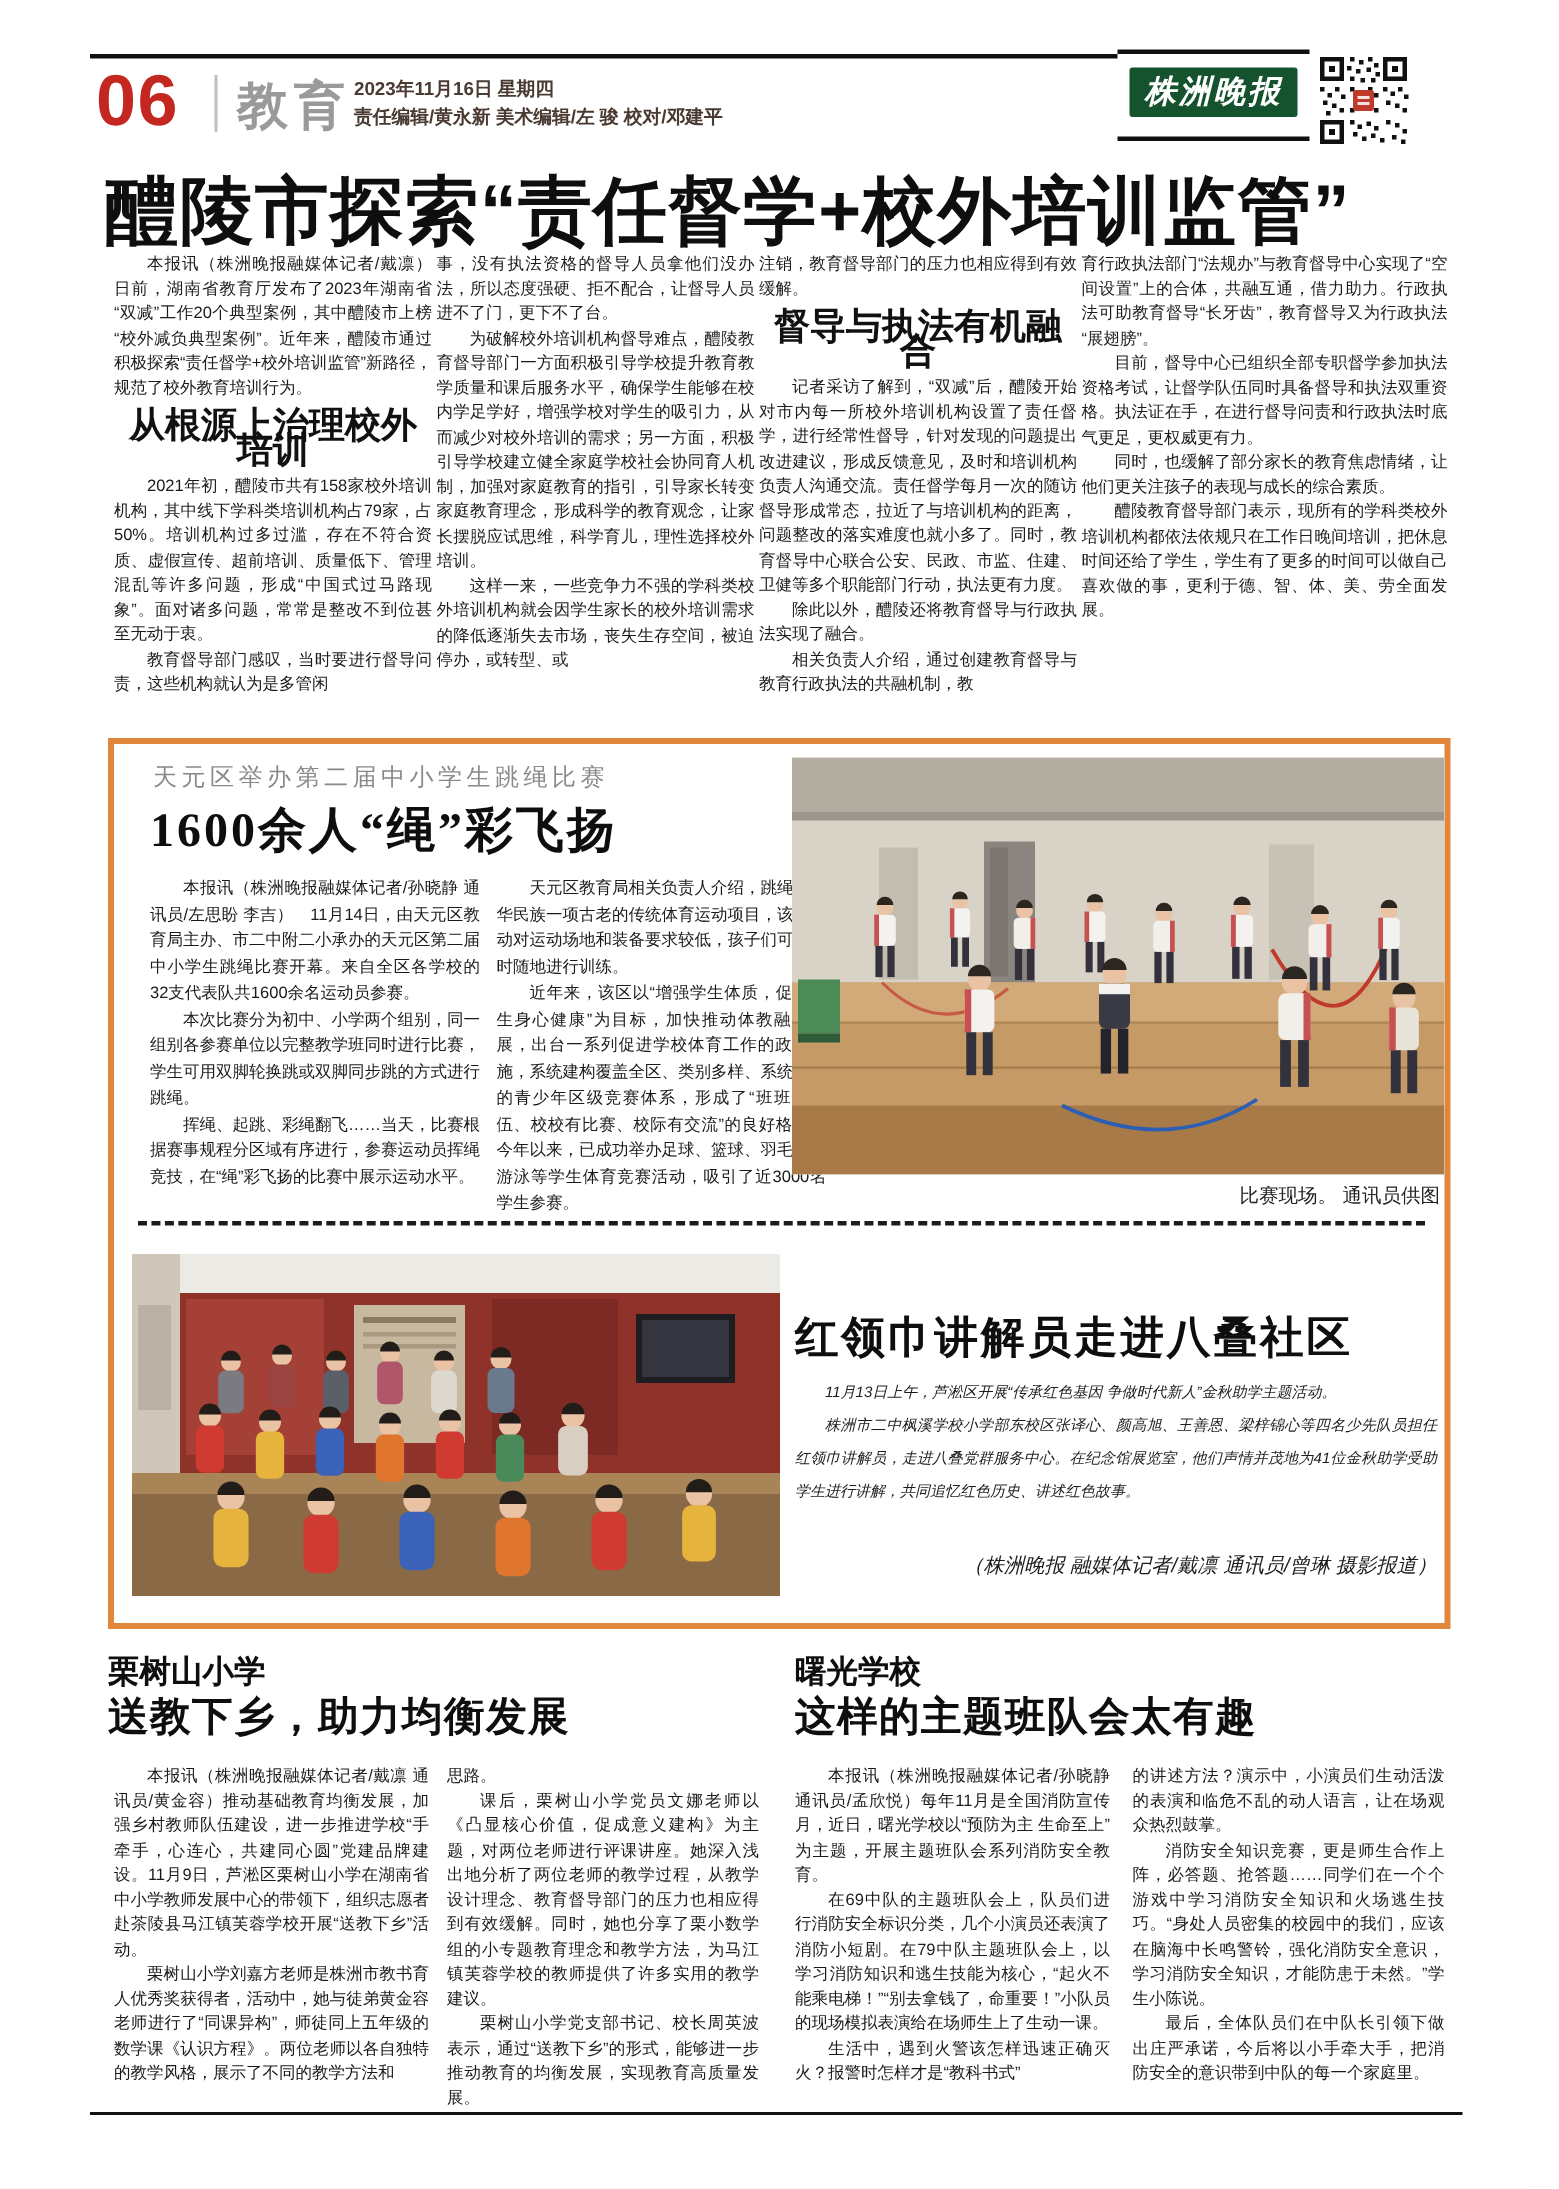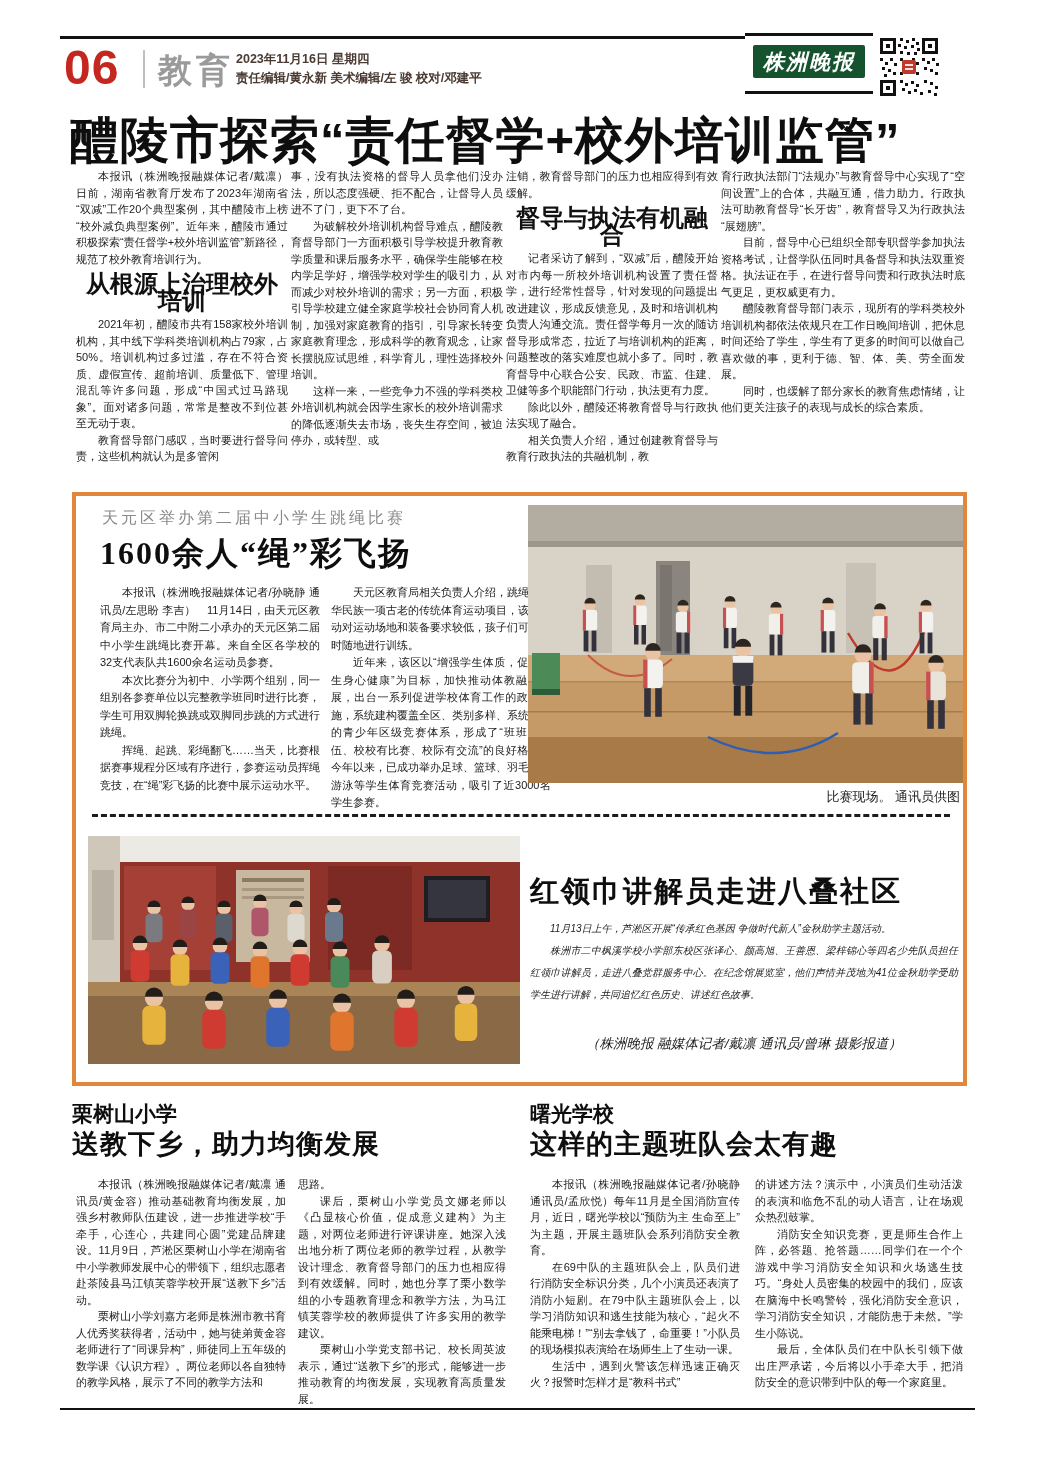--- a/index.html
+++ b/index.html
@@ -139,22 +139,22 @@
   <div class="abs col" style="left:506px;top:168px;width:212px;height:332px;">
       <p class="para cont">注销，教育督导部门的压力也相应得到有效缓解。</p>
       <div class="subhead">督导与执法有机融合</div>
       <p class="para">记者采访了解到，“双减”后，醴陵开始对市内每一所校外培训机构设置了责任督学，进行经常性督导，针对发现的问题提出改进建议，形成反馈意见，及时和培训机构负责人沟通交流。责任督学每月一次的随访督导形成常态，拉近了与培训机构的距离，问题整改的落实难度也就小多了。同时，教育督导中心联合公安、民政、市监、住建、卫健等多个职能部门行动，执法更有力度。</p>
       <p class="para">除此以外，醴陵还将教育督导与行政执法实现了融合。</p>
       <p class="para">相关负责人介绍，通过创建教育督导与教育行政执法的共融机制，教</p>
     </div>
   <div class="abs col" style="left:721px;top:168px;width:244px;height:332px;">
       <p class="para cont">育行政执法部门“法规办”与教育督导中心实现了“空间设置”上的合体，共融互通，借力助力。行政执法可助教育督导“长牙齿”，教育督导又为行政执法“展翅膀”。</p>
       <p class="para">目前，督导中心已组织全部专职督学参加执法资格考试，让督学队伍同时具备督导和执法双重资格。执法证在手，在进行督导问责和行政执法时底气更足，更权威更有力。</p>
+      <p class="para">同时，也缓解了部分家长的教育焦虑情绪，让他们更关注孩子的表现与成长的综合素质。</p>
       <p class="para">醴陵教育督导部门表示，现所有的学科类校外培训机构都依法依规只在工作日晚间培训，把休息时间还给了学生，学生有了更多的时间可以做自己喜欢做的事，更利于德、智、体、美、劳全面发展。</p>
-      <p class="para">同时，也缓解了部分家长的教育焦虑情绪，让他们更关注孩子的表现与成长的综合素质。</p>
     </div>
 
   <div class="abs feature-box" style="left:72px;top:492px;width:895px;height:594px;box-sizing:border-box;"></div>
 
   <div class="abs kicker" style="left:102px;top:508px;">天元区举办第二届中小学生跳绳比赛</div>
   <div class="abs box-headline" style="left:100px;top:532px;">1600余人“绳”彩飞扬</div>
   <div class="abs box-col" style="left:100px;top:584px;width:220px;height:248px;">
       <p class="para">本报讯（株洲晚报融媒体记者/孙晓静 通讯员/左思盼 李吉）　11月14日，由天元区教育局主办、市二中附二小承办的天元区第二届中小学生跳绳比赛开幕。来自全区各学校的32支代表队共1600余名运动员参赛。</p>
       <p class="para">本次比赛分为初中、小学两个组别，同一组别各参赛单位以完整教学班同时进行比赛，学生可用双脚轮换跳或双脚同步跳的方式进行跳绳。</p>
       <p class="para">挥绳、起跳、彩绳翻飞……当天，比赛根据赛事规程分区域有序进行，参赛运动员挥绳竞技，在“绳”彩飞扬的比赛中展示运动水平。</p>
@@ -402,21 +402,21 @@
           </g>
       </g>
     </svg>
   </div>
 
   <div class="abs scarf-headline" style="left:530px;top:872px;">红领巾讲解员走进八叠社区</div>
   <div class="abs scarf-body" style="left:530px;top:918px;width:428px;">
       <p class="para">11月13日上午，芦淞区开展“传承红色基因 争做时代新人”金秋助学主题活动。</p>
       <p class="para">株洲市二中枫溪学校小学部东校区张译心、颜高旭、王善恩、梁梓锦心等四名少先队员担任红领巾讲解员，走进八叠党群服务中心。在纪念馆展览室，他们声情并茂地为41位金秋助学受助学生进行讲解，共同追忆红色历史、讲述红色故事。</p>
     </div>
-  <div class="abs scarf-credit" style="left:530px;top:1032px;width:428px;text-align:center;">（株洲晚报 融媒体记者/戴凛  通讯员/曾琳  摄影报道）</div>
+  <div class="abs scarf-credit" style="left:530px;top:1032px;width:428px;">（株洲晚报 融媒体记者/戴凛  通讯员/曾琳  摄影报道）</div>
 
   <div class="abs school-name" style="left:72px;top:1100px;">栗树山小学</div>
   <div class="abs bottom-headline" style="left:72px;top:1126px;">送教下乡，助力均衡发展</div>
   <div class="abs col" style="left:76px;top:1176px;width:210px;height:228px;">
       <p class="para">本报讯（株洲晚报融媒体记者/戴凛 通讯员/黄金容）推动基础教育均衡发展，加强乡村教师队伍建设，进一步推进学校“手牵手，心连心，共建同心圆”党建品牌建设。11月9日，芦淞区栗树山小学在湖南省中小学教师发展中心的带领下，组织志愿者赴茶陵县马江镇芙蓉学校开展“送教下乡”活动。</p>
       <p class="para">栗树山小学刘嘉方老师是株洲市教书育人优秀奖获得者，活动中，她与徒弟黄金容老师进行了“同课异构”，师徒同上五年级的数学课《认识方程》。两位老师以各自独特的教学风格，展示了不同的教学方法和</p>
     </div>
   <div class="abs col" style="left:298px;top:1176px;width:208px;height:228px;">
       <p class="para cont">思路。</p>
       <p class="para">课后，栗树山小学党员文娜老师以《凸显核心价值，促成意义建构》为主题，对两位老师进行评课讲座。她深入浅出地分析了两位老师的教学过程，从教学设计理念、教育督导部门的压力也相应得到有效缓解。同时，她也分享了栗小数学组的小专题教育理念和教学方法，为马江镇芙蓉学校的教师提供了许多实用的教学建议。</p>

